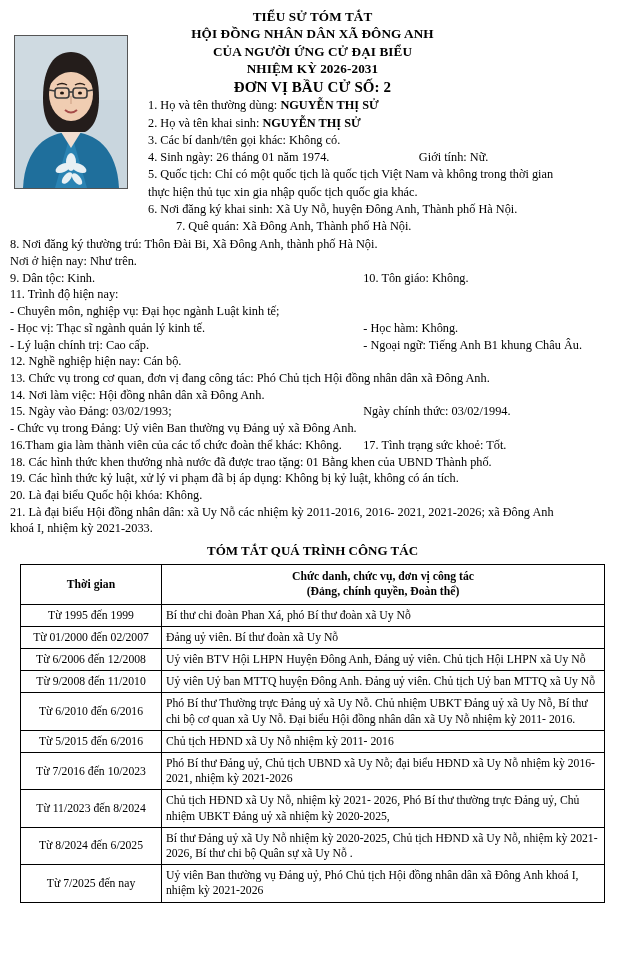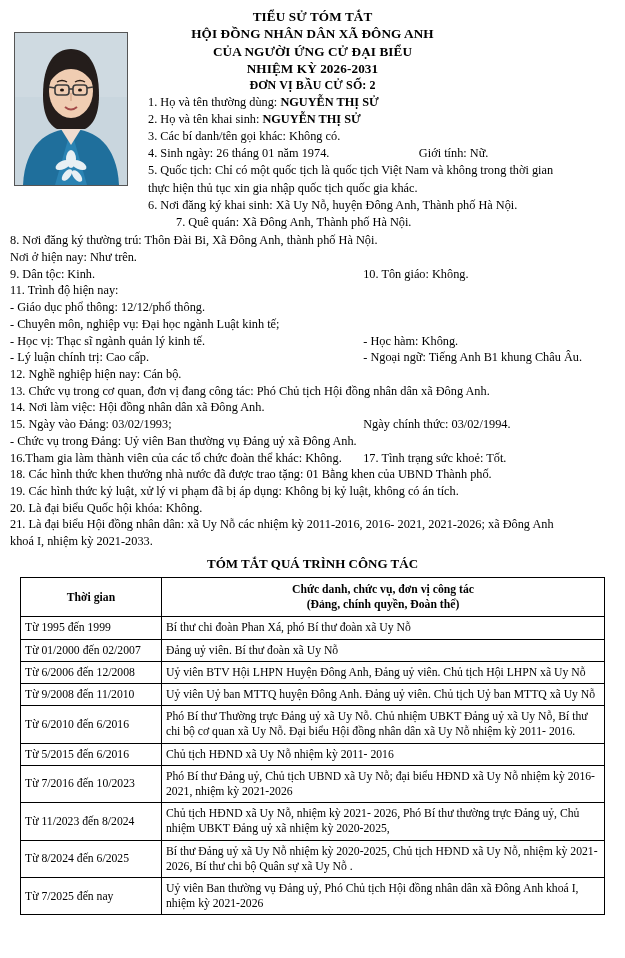--- a/index.html
+++ b/index.html
@@ -28,21 +28,21 @@
     line-height: 1.32;
     font-size: 13.2px;
     padding-top: 8px;
     letter-spacing: 0.1px;
   }
   .header .line {
     display: block;
   }
   .header .unit {
     font-weight: bold;
-    font-size: 12px;
+    font-size: 15px;
   }
   
   .top-area {
     display: flex;
     align-items: flex-start;
     margin-top: -74px;
   }
   .photo-wrap {
     width: 126px;
     flex: 0 0 126px;
@@ -105,21 +105,21 @@
     padding: 3px 4px;
     vertical-align: middle;
   }
   thead th {
     text-align: center;
     font-weight: bold;
     padding: 4px 4px;
   }
   th.col-time { width: 132px; }
   td.col-time {
-    text-align: left;
+    text-align: center;
     white-space: nowrap;
   }
   td.col-desc {
     text-align: left;
     vertical-align: top;
   }
   .th-sub { display: block; }
 </style>
 </head>
 <body>
@@ -207,21 +207,20 @@
   </div>
 
   <div class="body-lines">
     <div class="row">8. Nơi đăng ký thường trú: Thôn Đài Bi, Xã Đông Anh, thành phố Hà Nội.</div>
     <div class="row">Nơi ở hiện nay: Như trên.</div>
     <div class="row two-col">
       <span>9. Dân tộc: Kinh.</span>
       <span>10. Tôn giáo: Không.</span>
     </div>
     <div class="row">11. Trình độ hiện nay:</div>
-    <div class="row">- Giáo dục phổ thông: 12/12/phổ thông.</div>
     <div class="row">- Chuyên môn, nghiệp vụ: Đại học ngành Luật kinh tế;</div>
     <div class="row two-col">
       <span>- Học vị: Thạc sĩ ngành quản lý kinh tế.</span>
       <span>- Học hàm: Không.</span>
     </div>
     <div class="row two-col">
       <span>- Lý luận chính trị: Cao cấp.</span>
       <span>- Ngoại ngữ: Tiếng Anh B1 khung Châu Âu.</span>
     </div>
     <div class="row">12. Nghề nghiệp hiện nay: Cán bộ.</div>

